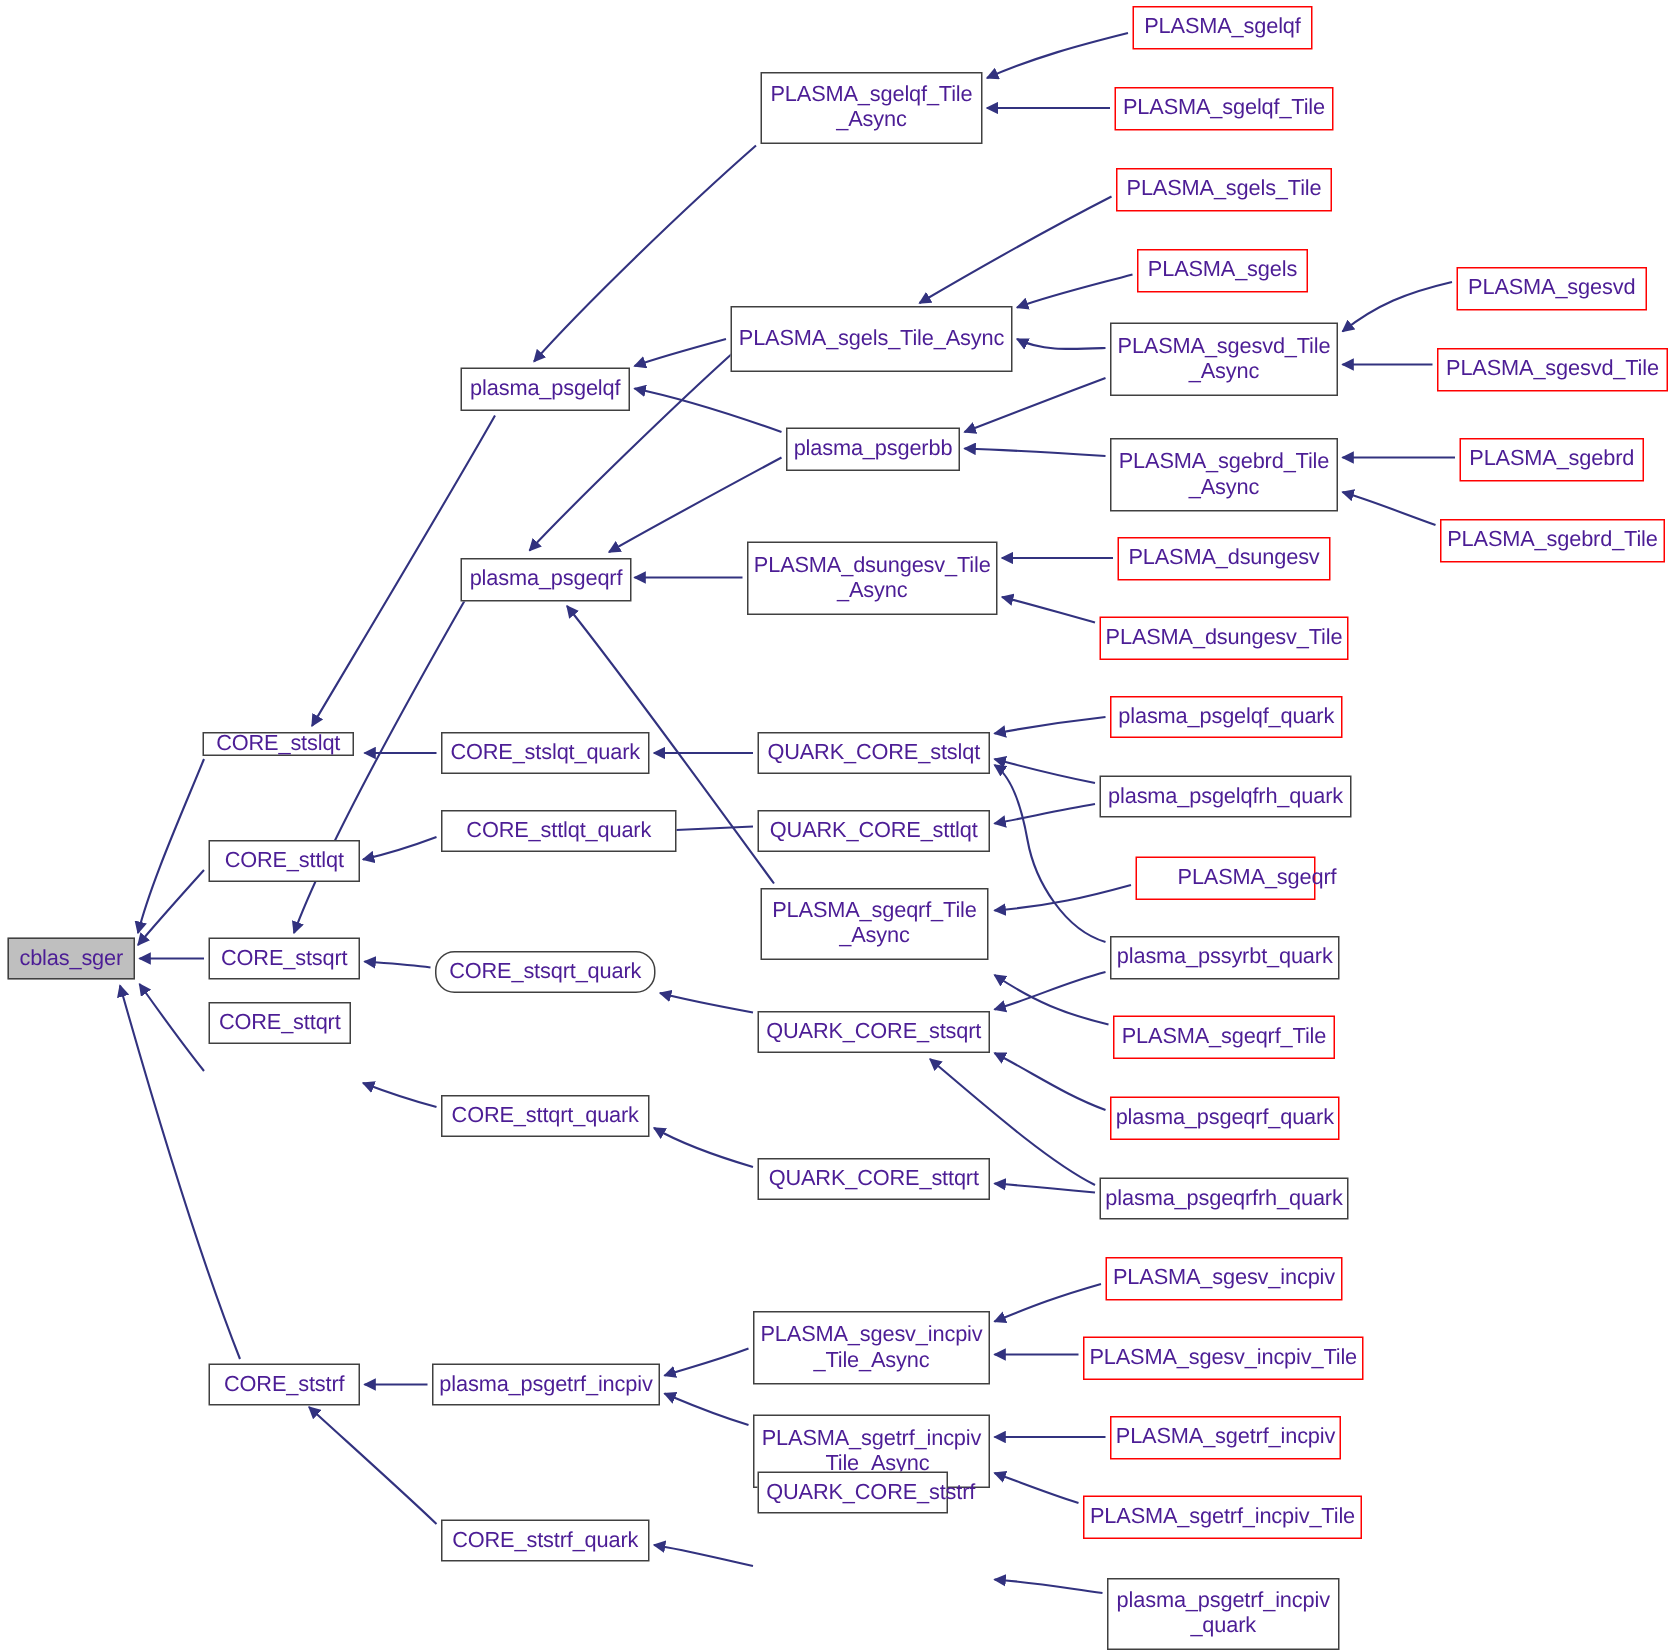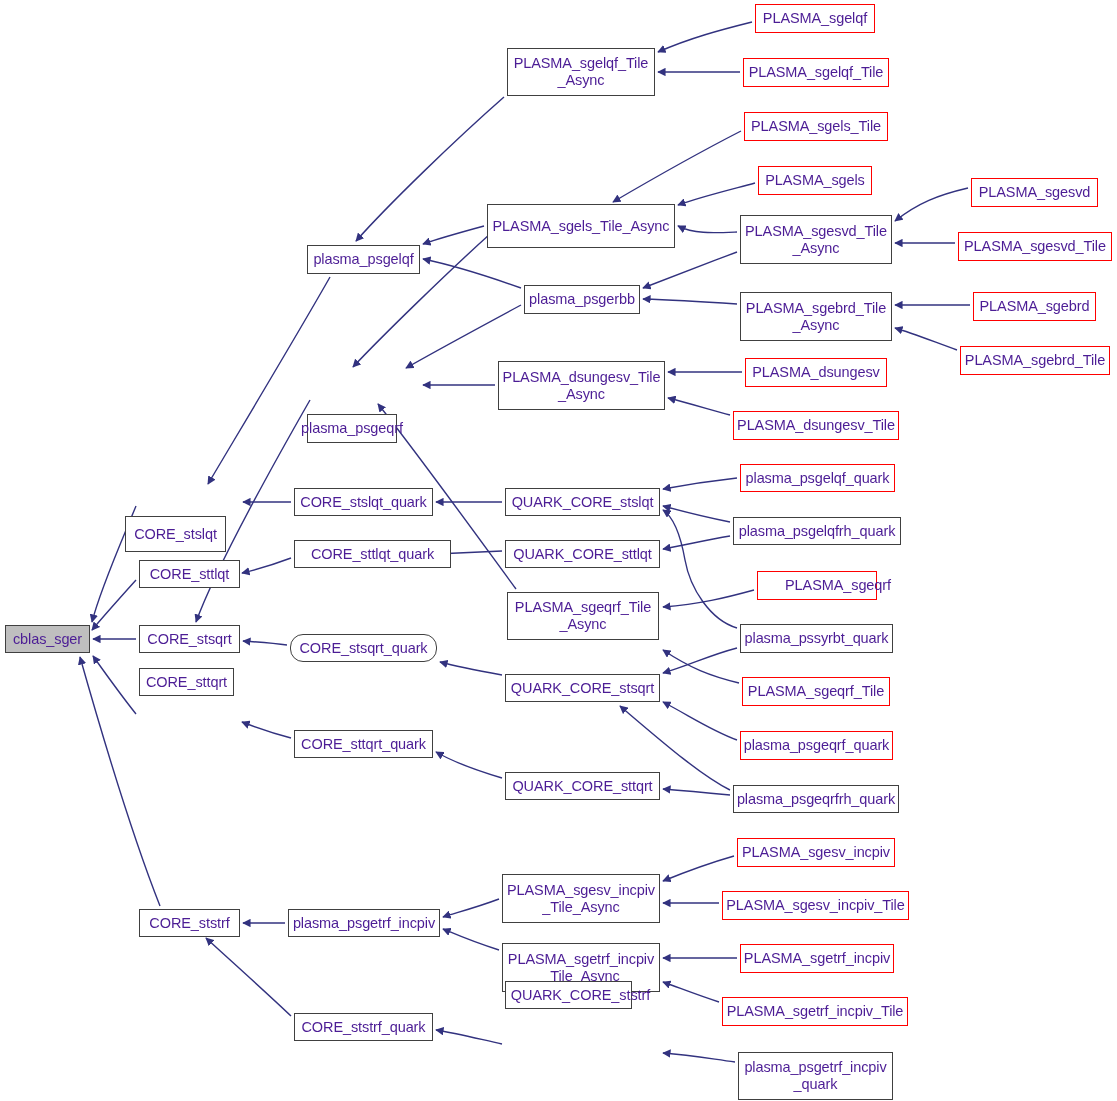--- a/index.html
+++ b/index.html
@@ -79,39 +79,39 @@
         <path d="M 719,903 C 700,903 685,903 663,903" marker-end="url(#arrow)"></path>
         <path d="M 737,958 C 710,958 690,958 663,958" marker-end="url(#arrow)"></path>
         <path d="M 719,1002 C 700,996 685,990 663,982" marker-end="url(#arrow)"></path>
         <path d="M 735,1062 C 706,1058 690,1055 663,1053" marker-end="url(#arrow)"></path>
       </g>
   </svg>
   <div id="node-layer">
       <div class="node cur" style="left: 5px; top: 625px; width: 85px; height: 28px;">
         <span>cblas_sger</span>
       </div>
-      <div class="node black" style="left: 125px; top: 488px; width: 101px; height: 36px; margin-top: 28px;">
+      <div class="node black" style="left: 135px; top: 488px; width: 101px; height: 16px;">
         <span>CORE_stslqt</span>
       </div>
       <div class="node black" style="left: 139px; top: 560px; width: 101px; height: 28px;">
         <span>CORE_sttlqt</span>
       </div>
       <div class="node black" style="left: 139px; top: 625px; width: 101px; height: 28px;">
         <span>CORE_stsqrt</span>
       </div>
       <div class="node black" style="left: 139px; top: 668px; width: 95px; height: 28px;">
         <span>CORE_sttqrt</span>
       </div>
       <div class="node black" style="left: 139px; top: 909px; width: 101px; height: 28px;">
         <span>CORE_ststrf</span>
       </div>
       <div class="node black" style="left: 307px; top: 245px; width: 113px; height: 29px;">
         <span>plasma_psgelqf</span>
       </div>
-      <div class="node black" style="left: 307px; top: 372px; width: 90px; height: 29px; margin-top: 42px;">
+      <div class="node black" style="left: 307px; top: 372px; width: 114px; height: 29px;">
         <span>plasma_psgeqrf</span>
       </div>
       <div class="node black" style="left: 294px; top: 488px; width: 139px; height: 28px;">
         <span>CORE_stslqt_quark</span>
       </div>
       <div class="node black" style="left: 294px; top: 540px; width: 157px; height: 28px;">
         <span>CORE_sttlqt_quark</span>
       </div>
       <div class="node black" style="left: 290px; top: 634px; width: 147px; height: 28px; border-radius: 13px;">
         <span>CORE_stsqrt_quark</span>

